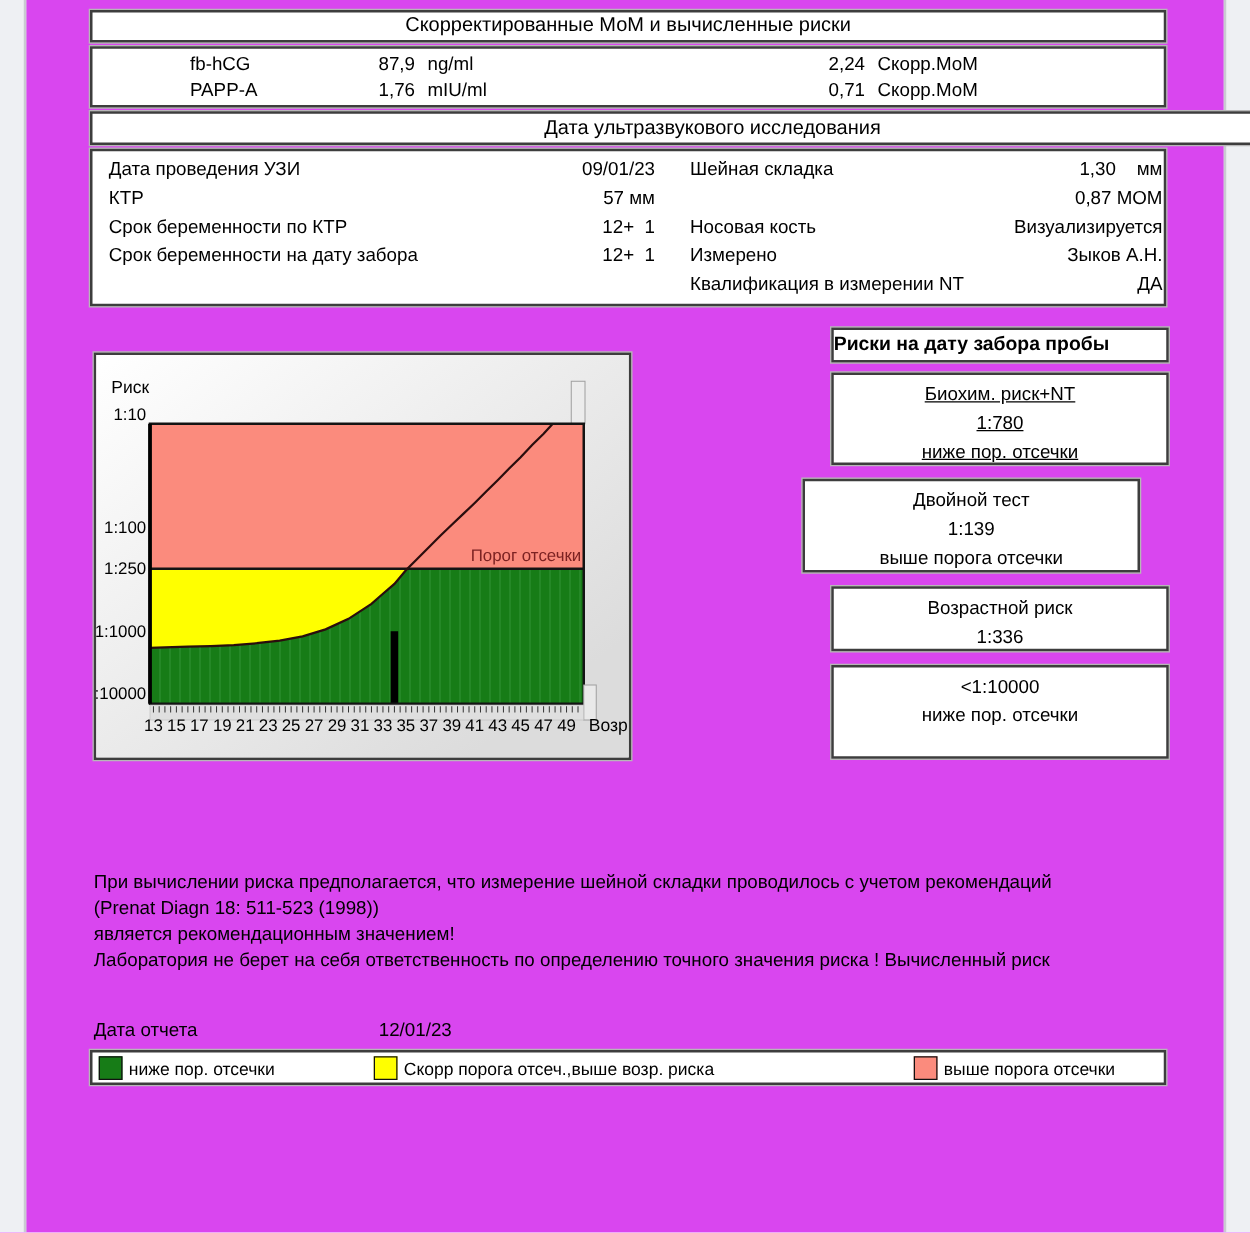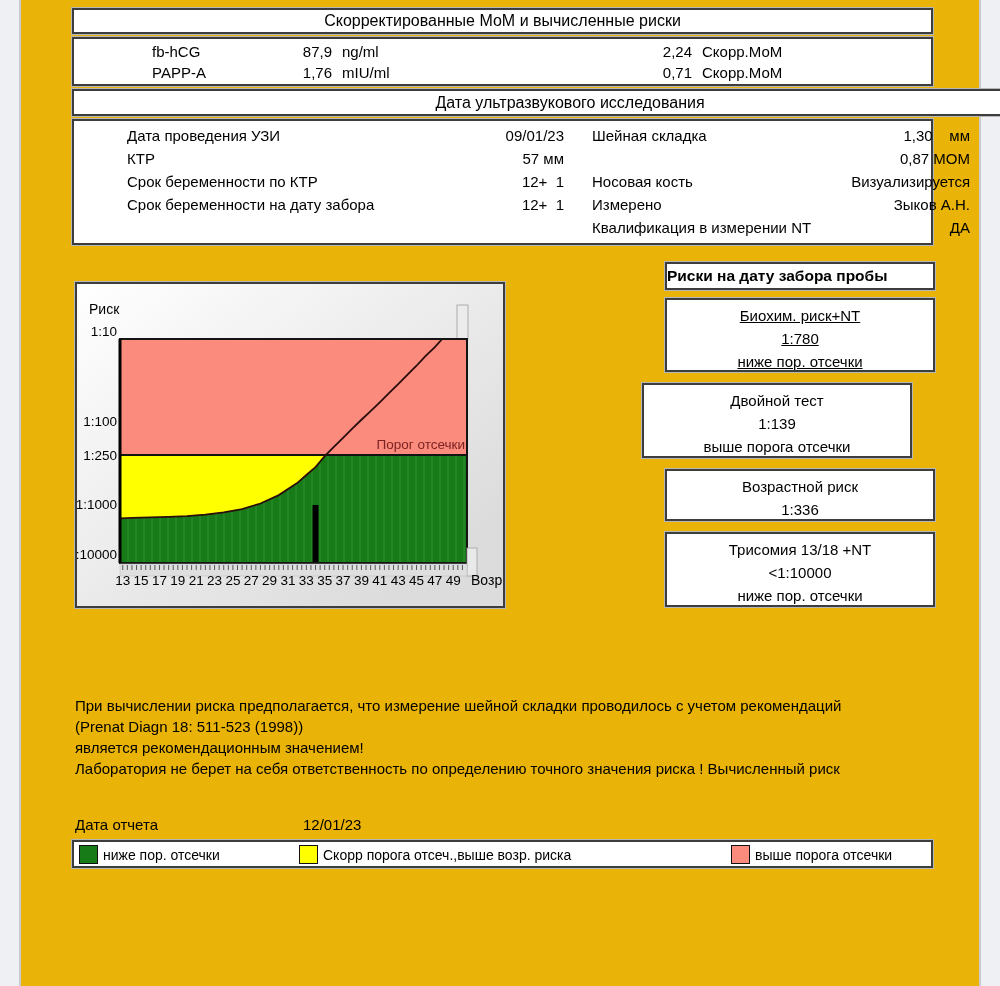--- a/index.html
+++ b/index.html
@@ -1,17 +1,17 @@
 <!DOCTYPE html>
 <html lang="ru"><head>
 <meta charset="utf-8">
 <style>
   html,body{margin:0;padding:0;background:#ffffff;}
   body{font-family:"Liberation Sans","DejaVu Sans",sans-serif;color:#000;}
-  .screen{position:relative;width:1000px;height:986px;background:#eab308;overflow:hidden;}
+  .screen{position:relative;width:1000px;height:986px;background:#d946ef;overflow:hidden;}
   .gutter{position:absolute;top:0;bottom:0;width:19px;background:#eef0f3;}
   .gutter-left{left:0;border-right:2px solid #c9cbd1;}
   .gutter-right{right:0;border-left:2px solid #c9cbd1;}
   .content{position:absolute;left:72px;top:0;width:861px;height:986px;}
   .box{position:absolute;box-sizing:border-box;border:2px solid #3d3d3d;
        box-shadow:0 0 0 1px #b7b7b7;background:#fff;}
   .hdr-box{text-align:center;font-size:16px;}
   .row{position:relative;height:21px;font-size:15px;}
   .us-row{position:relative;height:23px;font-size:15px;}
   .cell{position:absolute;top:0;white-space:pre;}
@@ -63,21 +63,21 @@
         <span class="cell mr-unit">mIU/ml</span>
         <span class="cell mr-mom">0,71</span>
         <span class="cell mr-moml">Скорр.МоМ</span>
       </div>
     </div>
 
     <div class="box hdr-box" style="left:0;top:89px;width:996px;height:27px;line-height:23px;">
       <span>Дата ультразвукового исследования</span>
     </div>
 
-    <div class="box" style="left:0;top:119px;width:861px;height:126px;padding-top:6px;padding-left:40px;">
+    <div class="box" style="left:0;top:119px;width:861px;height:126px;padding-top:6px;">
       <div class="us-row">
         <span class="cell ur-l1">Дата проведения УЗИ</span>
         <span class="cell ur-v1">09/01/23</span>
         <span class="cell ur-l2">Шейная складка</span>
         <span class="cell ur-v2">1,30    мм</span>
       </div>
       <div class="us-row">
         <span class="cell ur-l1">КТР</span>
         <span class="cell ur-v1">57 мм</span>
         <span class="cell ur-l2"></span>
@@ -294,21 +294,20 @@
       <div>1:139</div>
       <div>выше порога отсечки</div>
     </div>
 
     <div class="box risk-card" style="left:593px;top:469px;width:270px;height:52px;">
       <div>Возрастной риск</div>
       <div>1:336</div>
     </div>
 
     <div class="box risk-card" style="left:593px;top:532px;width:270px;height:75px;">
-      <div>Трисомия 13/18 +NT</div>
       <div>&lt;1:10000</div>
       <div>ниже пор. отсечки</div>
     </div>
 
     <div class="disclaimer">
       <div>При вычислении риска предполагается, что измерение шейной складки проводилось с учетом рекомендаций</div>
       <div>(Prenat Diagn 18: 511-523 (1998))</div>
       <div>является рекомендационным значением!</div>
       <div>Лаборатория не берет на себя ответственность по определению точного значения риска ! Вычисленный риск</div>
     </div>

